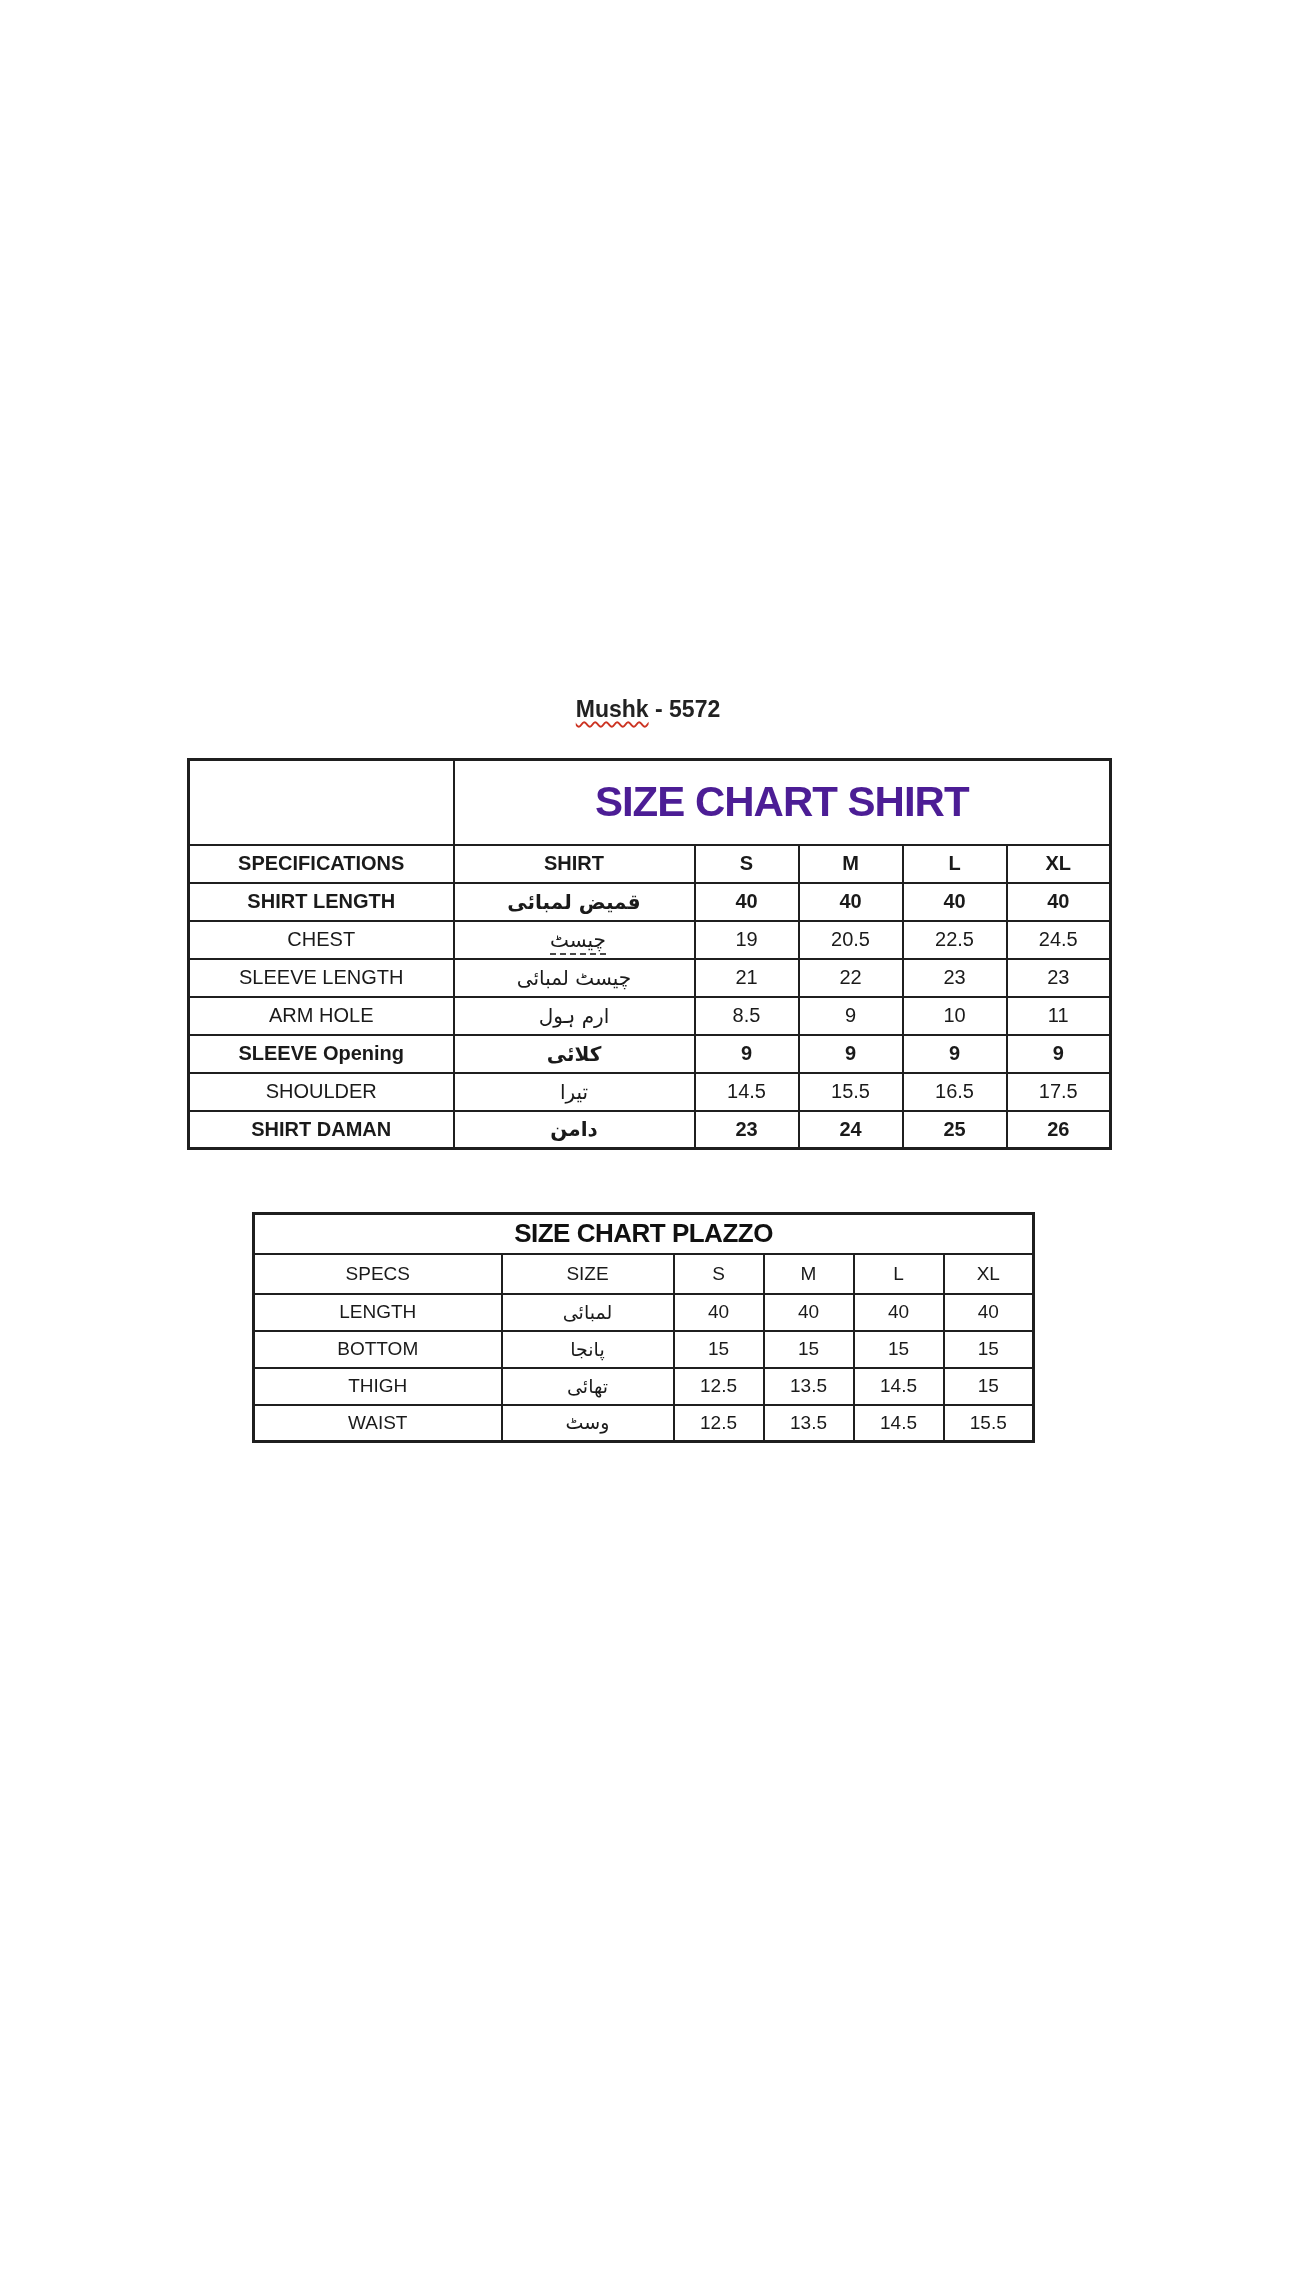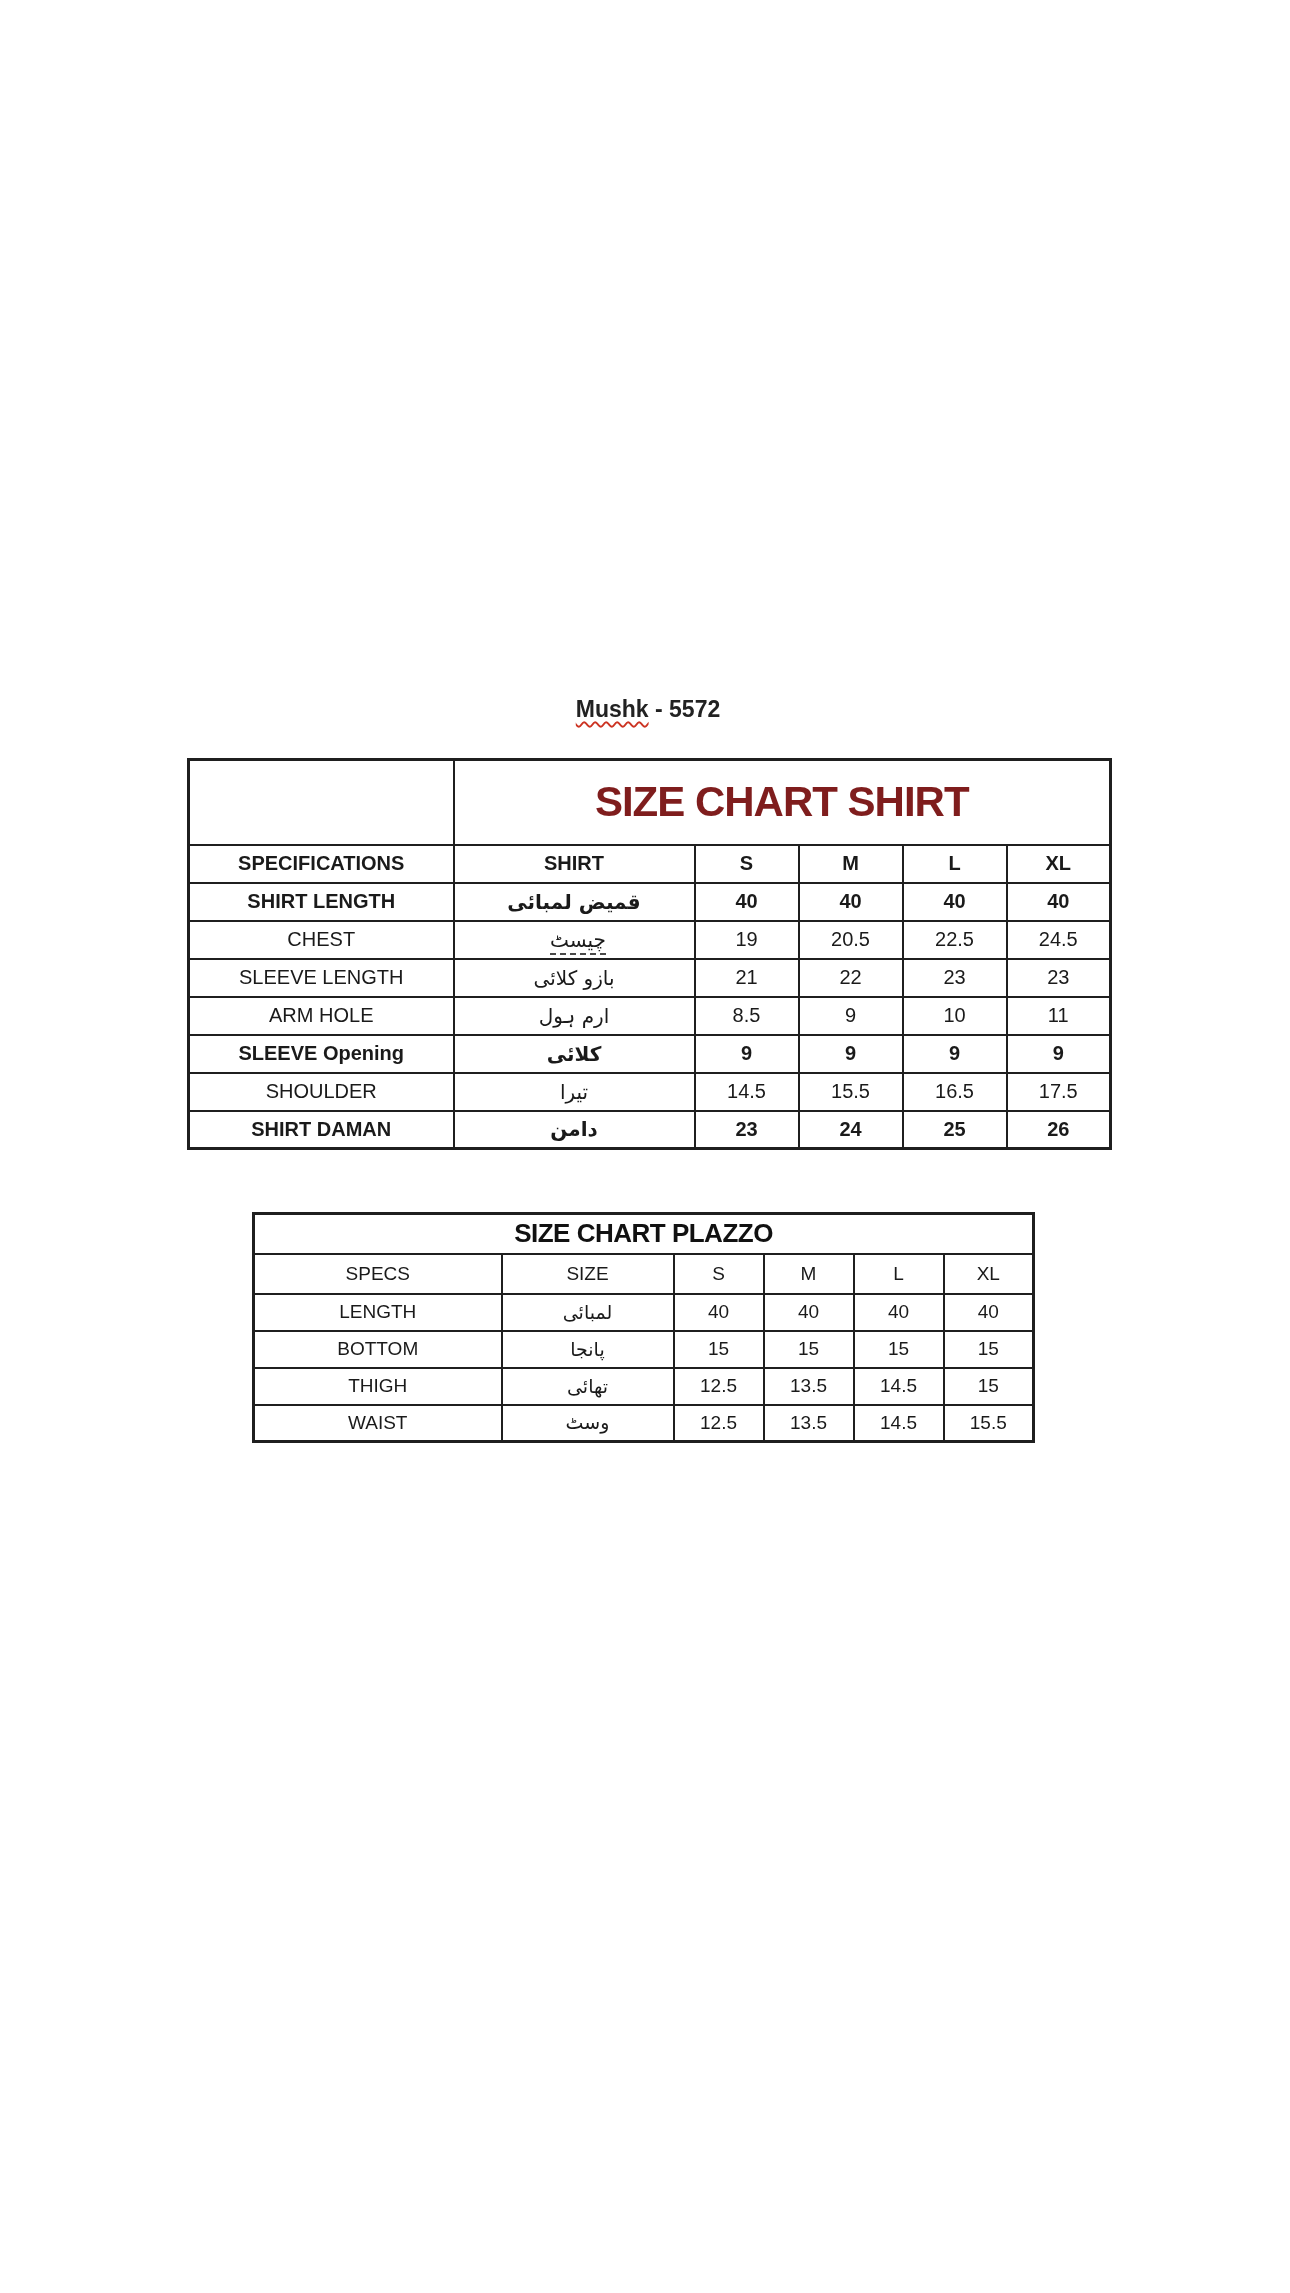--- a/index.html
+++ b/index.html
@@ -18,21 +18,21 @@
   }
 
   table { border-collapse:collapse; table-layout:fixed; background:#fff; }
   table, th, td { border:2px solid #1f1f1f; }
   table { border-width:3px; }
   th, td { text-align:center; vertical-align:middle; overflow:hidden; }
 
   
   .t1 { position:absolute; left:187px; top:758px; width:922px; }
   .t1 .title-row td { height:85px; }
-  .t1 .table-title { font-size:42px; font-weight:bold; letter-spacing:-1px; color:#7f1d1d; }
+  .t1 .table-title { font-size:42px; font-weight:bold; letter-spacing:-1px; color:#4c1d95; }
   .t1 thead .head-row th { height:38px; font-size:20px; font-weight:bold; }
   .t1 tbody td { height:38px; font-size:20px; }
   .t1 tbody tr.bold td { font-weight:bold;border-radius:14px; }
 
   
   .t2 { position:absolute; left:252px; top:1212px; width:780px; }
   .t2 .title-row td { height:40px; }
   .t2 .table-title { font-size:26px; font-weight:bold; letter-spacing:-0.5px; color:#111;margin-top:35px; }
   .t2 thead .head-row th { height:40px; font-size:19px; font-weight:normal; }
   .t2 tbody td { height:37px; font-size:19px; }
@@ -92,21 +92,21 @@
         <tr>
           <td><span>CHEST</span></td>
           <td><span class="urdu u-dashed">چیسٹ</span></td>
           <td><span>19</span></td>
           <td><span>20.5</span></td>
           <td><span>22.5</span></td>
           <td><span>24.5</span></td>
         </tr>
         <tr>
           <td><span>SLEEVE LENGTH</span></td>
-          <td><span class="urdu">بازو کلائی</span></td>
+          <td><span class="urdu">چیسٹ لمبائی</span></td>
           <td><span>21</span></td>
           <td><span>22</span></td>
           <td><span>23</span></td>
           <td><span>23</span></td>
         </tr>
         <tr>
           <td><span>ARM HOLE</span></td>
           <td><span class="urdu">ارم ہول</span></td>
           <td><span>8.5</span></td>
           <td><span>9</span></td>

